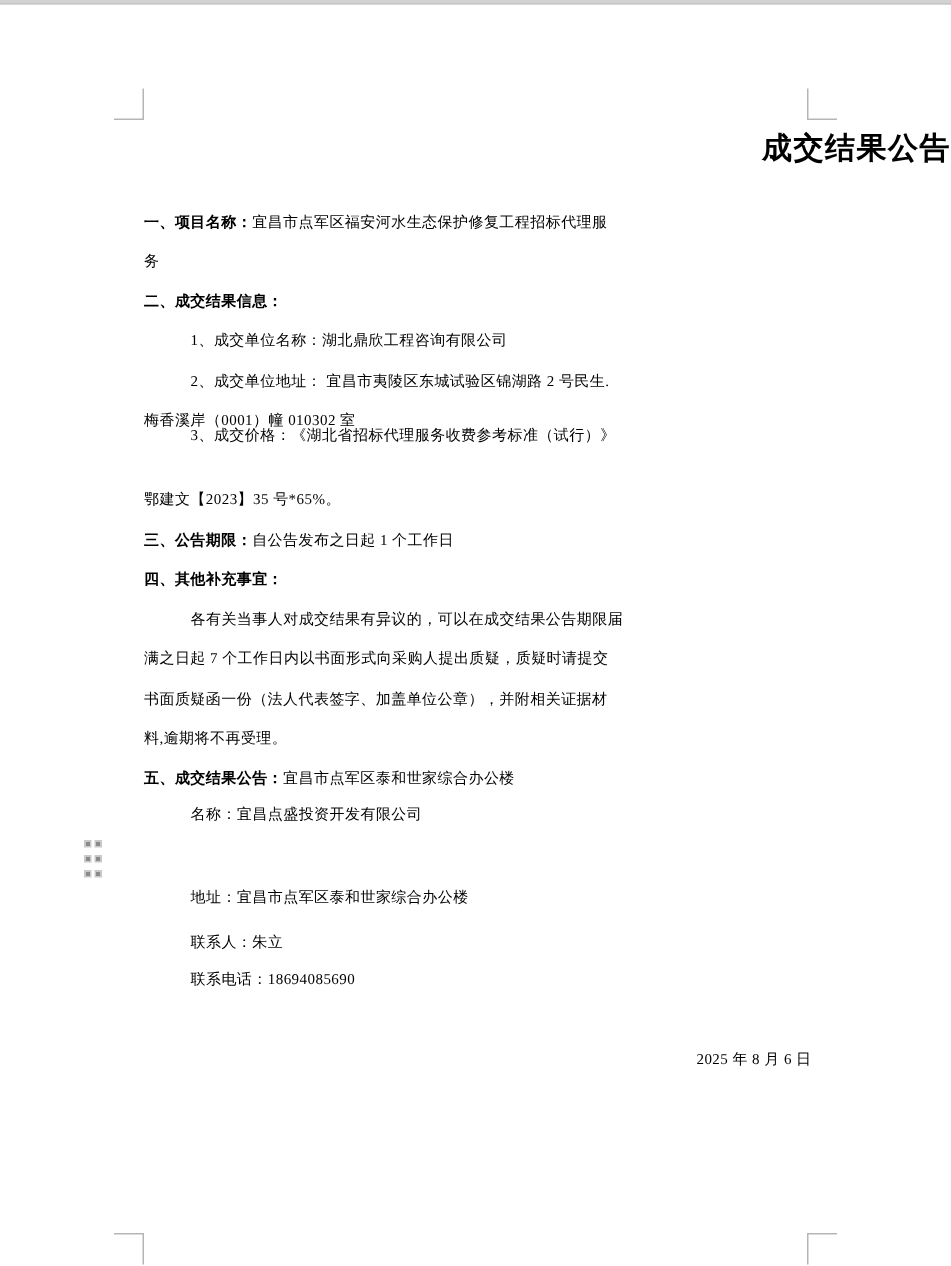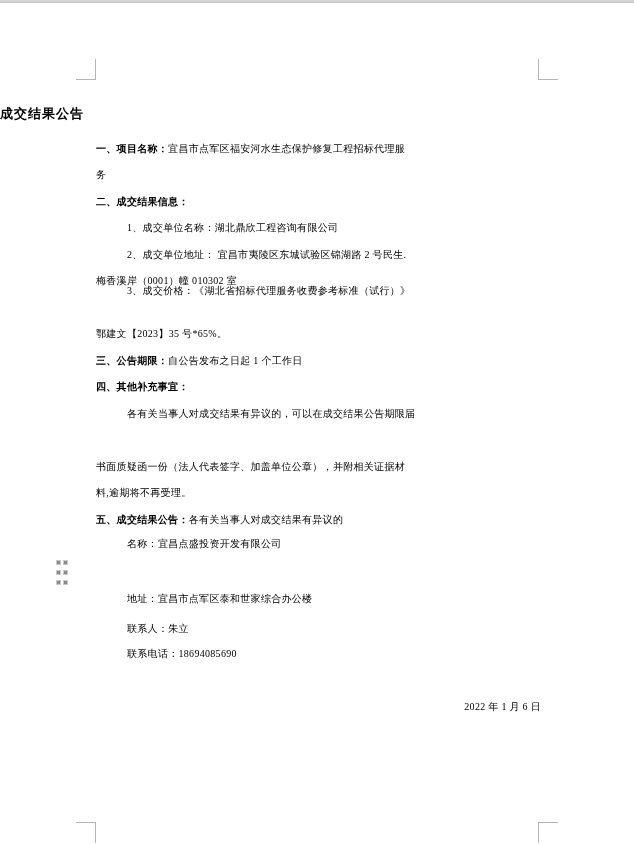--- a/index.html
+++ b/index.html
@@ -25,21 +25,21 @@
   
   .drag-handle {
     position:absolute; left:57px; top:561px;
     display:grid; grid-template-columns:3px 3px; grid-template-rows:3px 3px 3px;
     column-gap:4px; row-gap:7px;
   }
   .drag-handle i { display:block; width:3px; height:3px; background:#8a8a8a; outline:1px solid #c9c9c9; }
 
   .doc-title {
     position:absolute; left:0; top:85px; width:634px; height:22px;
-    text-align:left; font-size:13px; font-weight:bold; letter-spacing:1px;margin-top:20px;
+    text-align:right; font-size:20px; font-weight:bold; letter-spacing:1px;
   }
 
   .line {
     position:absolute; height:21px; font-size:10px; letter-spacing:0.3px;
     white-space:pre; line-height:21px;
   }
   .line .b { font-weight:bold; }
   .x0 { left:96px; }
   .x1 { left:127px; }
   .date-line { left:96px; width:445px; text-align:right; }
@@ -71,23 +71,24 @@
   <div class="line x0" style="top:164px"><span class="b"></span><span>务</span></div>
   <div class="line x0" style="top:191px"><span class="b">二、成交结果信息：</span><span></span></div>
   <div class="line x1" style="top:217px"><span class="b"></span><span>1、成交单位名称：湖北鼎欣工程咨询有限公司</span></div>
   <div class="line x1" style="top:244px"><span class="b"></span><span>2、成交单位地址： 宜昌市夷陵区东城试验区锦湖路 2 号民生.</span></div>
   <div class="line x0" style="top:270px"><span class="b"></span><span>梅香溪岸（0001）幢 010302 室</span></div>
   <div class="line x1" style="top:280px"><span class="b"></span><span>3、成交价格：《湖北省招标代理服务收费参考标准（试行）》</span></div>
   <div class="line x0" style="top:323px"><span class="b"></span><span>鄂建文【2023】35 号*65%。</span></div>
   <div class="line x0" style="top:350px"><span class="b">三、公告期限：</span><span>自公告发布之日起 1 个工作日</span></div>
   <div class="line x0" style="top:376px"><span class="b">四、其他补充事宜：</span><span></span></div>
   <div class="line x1" style="top:403px"><span class="b"></span><span>各有关当事人对成交结果有异议的，可以在成交结果公告期限届</span></div>
+  <div class="line x0" style="top:429px"><span class="b"></span><span>满之日起 7 个工作日内以书面形式向采购人提出质疑，质疑时请提交</span></div>
   <div class="line x0" style="top:456px"><span class="b"></span><span>书面质疑函一份（法人代表签字、加盖单位公章），并附相关证据材</span></div>
   <div class="line x0" style="top:482px"><span class="b"></span><span>料,逾期将不再受理。</span></div>
-  <div class="line x0" style="top:509px"><span class="b">五、成交结果公告：</span><span>各有关当事人对成交结果有异议的</span></div>
+  <div class="line x0" style="top:509px"><span class="b">五、成交结果公告：</span><span>宜昌市点军区泰和世家综合办公楼</span></div>
   <div class="line x1" style="top:533px"><span class="b"></span><span>名称：宜昌点盛投资开发有限公司</span></div>
   <div class="line x1" style="top:588px"><span class="b"></span><span>地址：宜昌市点军区泰和世家综合办公楼</span></div>
   <div class="line x1" style="top:618px"><span class="b"></span><span>联系人：朱立</span></div>
   <div class="line x1" style="top:643px"><span class="b"></span><span>联系电话：18694085690</span></div>
 
-  <div class="line date-line" style="top:696px">2022 年 1 月 6 日</div>
+  <div class="line date-line" style="top:696px">2025 年 8 月 6 日</div>
 
 </div>
 
 </body></html>

